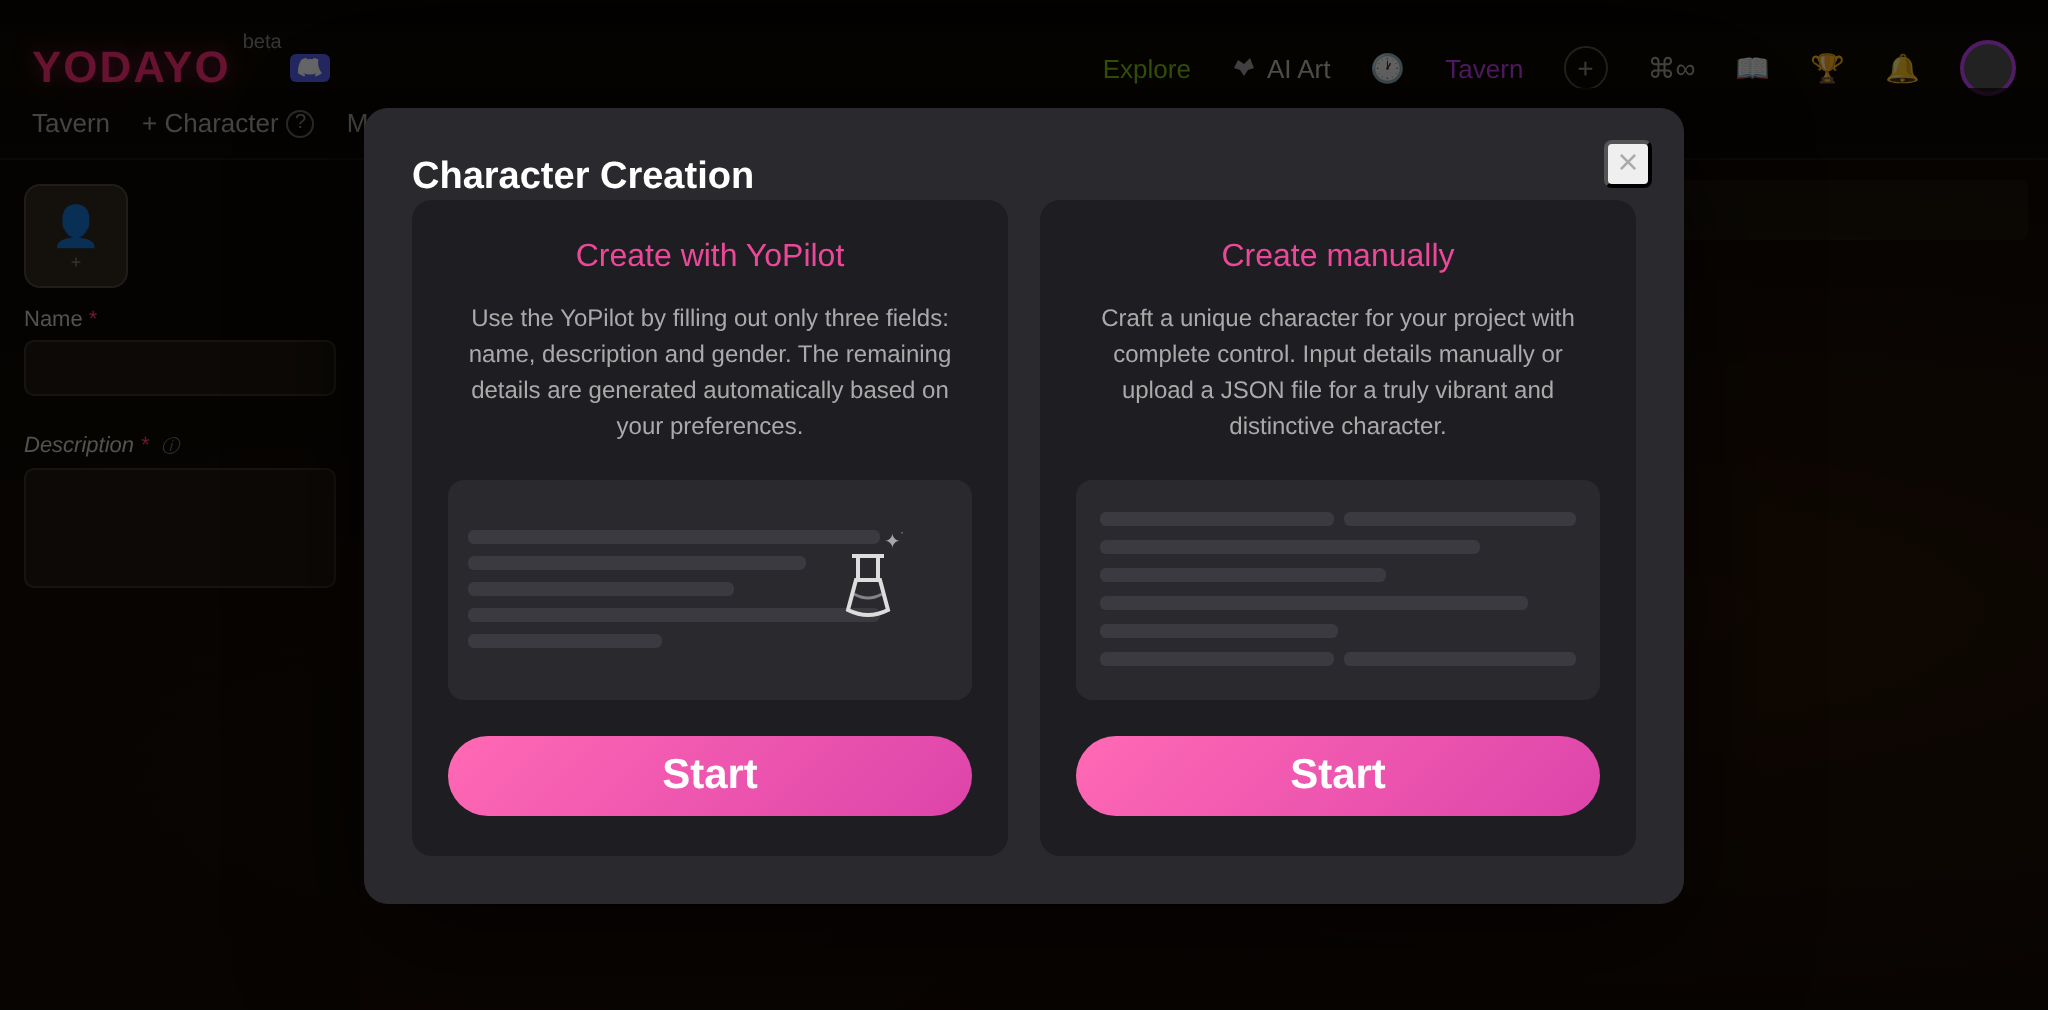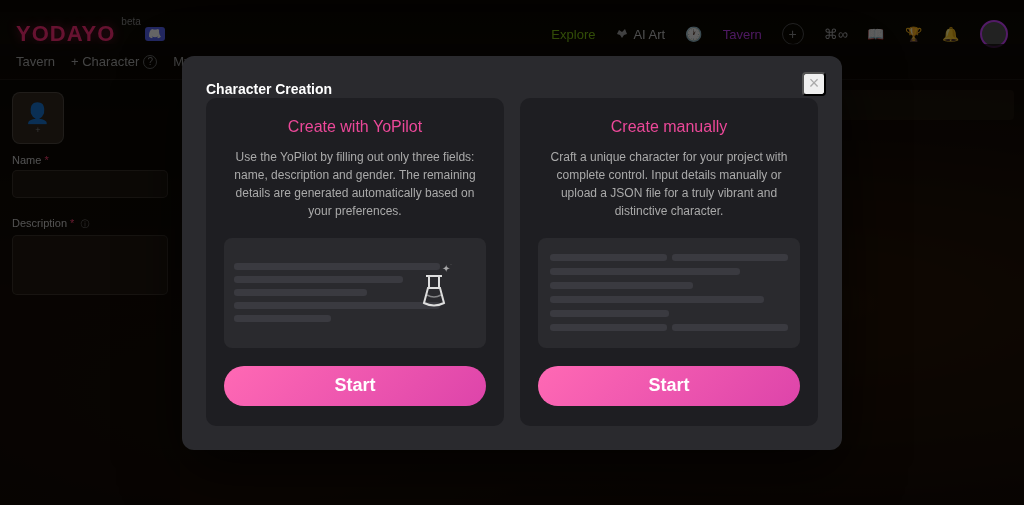--- a/index.html
+++ b/index.html
@@ -210,20 +210,21 @@
       width: 100%;
       height: 28px;
       background: rgba(40,30,20,0.7);
       border: 1px solid rgba(255,255,255,0.12);
       border-radius: 5px;
       margin-bottom: 8px;
     }
 
     .form-section {
       margin-top: 19px;
+      font-style: italic;
     }
 
     .textarea-mock {
       width: 100%;
       height: 60px;
       background: rgba(40,30,20,0.7);
       border: 1px solid rgba(255,255,255,0.12);
       border-radius: 5px;
       margin-bottom: 8px;
     }
@@ -260,21 +261,21 @@
     .modal {
       background: #2a2a2e;
       border-radius: 12px;
       width: 660px;
       padding: 24px;
       position: relative;
       box-shadow: 0 20px 60px rgba(0,0,0,0.7);
     }
 
     .modal-title {
-      font-size: 14px;
+      font-size: 19px;
       font-weight: 600;
       color: #fff;
       margin-bottom: 20px;
     }
 
     .modal-close {
       position: absolute;
       top: 16px;
       right: 16px;
       width: 24px;
@@ -346,21 +347,21 @@
     .illus-line.long { width: 85%; }
     .illus-line.xshort { width: 40%; }
 
     .start-btn {
       width: 100%;
       height: 40px;
       background: linear-gradient(135deg, #ff69b4, #dd44aa);
       border: none;
       border-radius: 20px;
       color: #fff;
-      font-size: 18px;
+      font-size: 21px;
       font-weight: 600;
       cursor: pointer;
       transition: opacity 0.2s;
     }
 
     
     .sparkle-svg {
       position: absolute;
       bottom: 30px;
       right: 22px;

